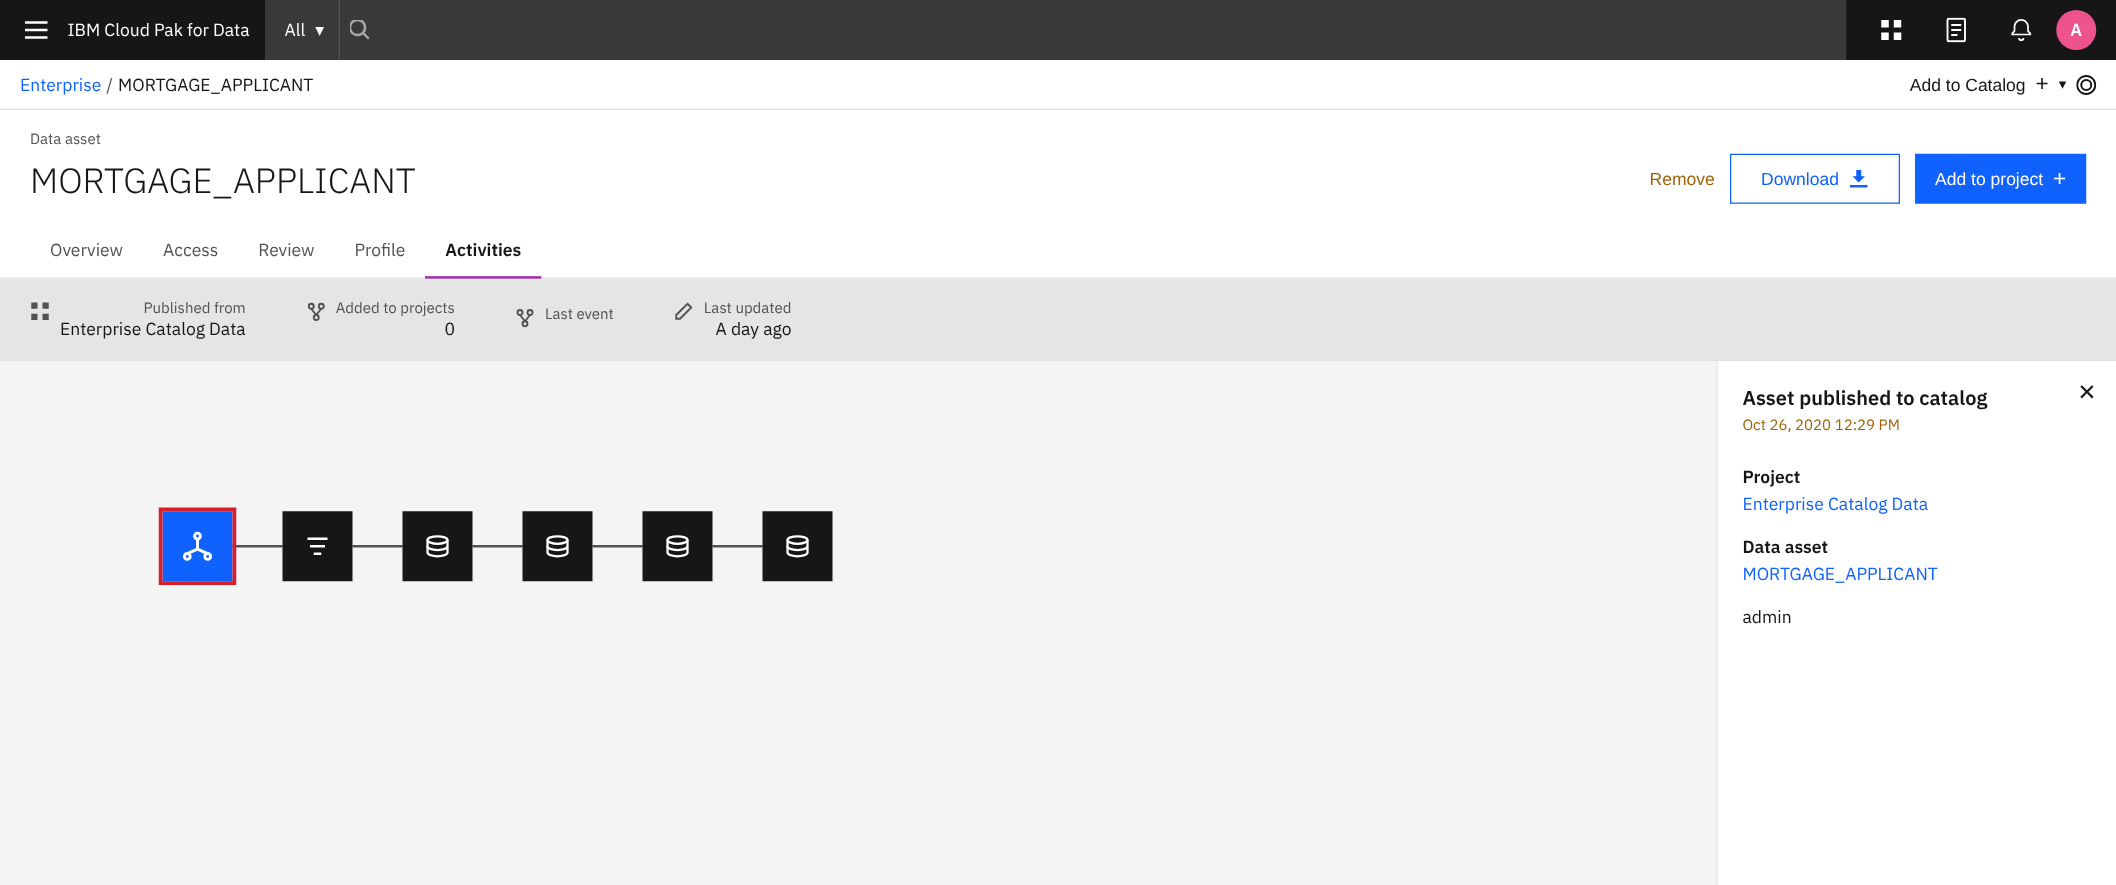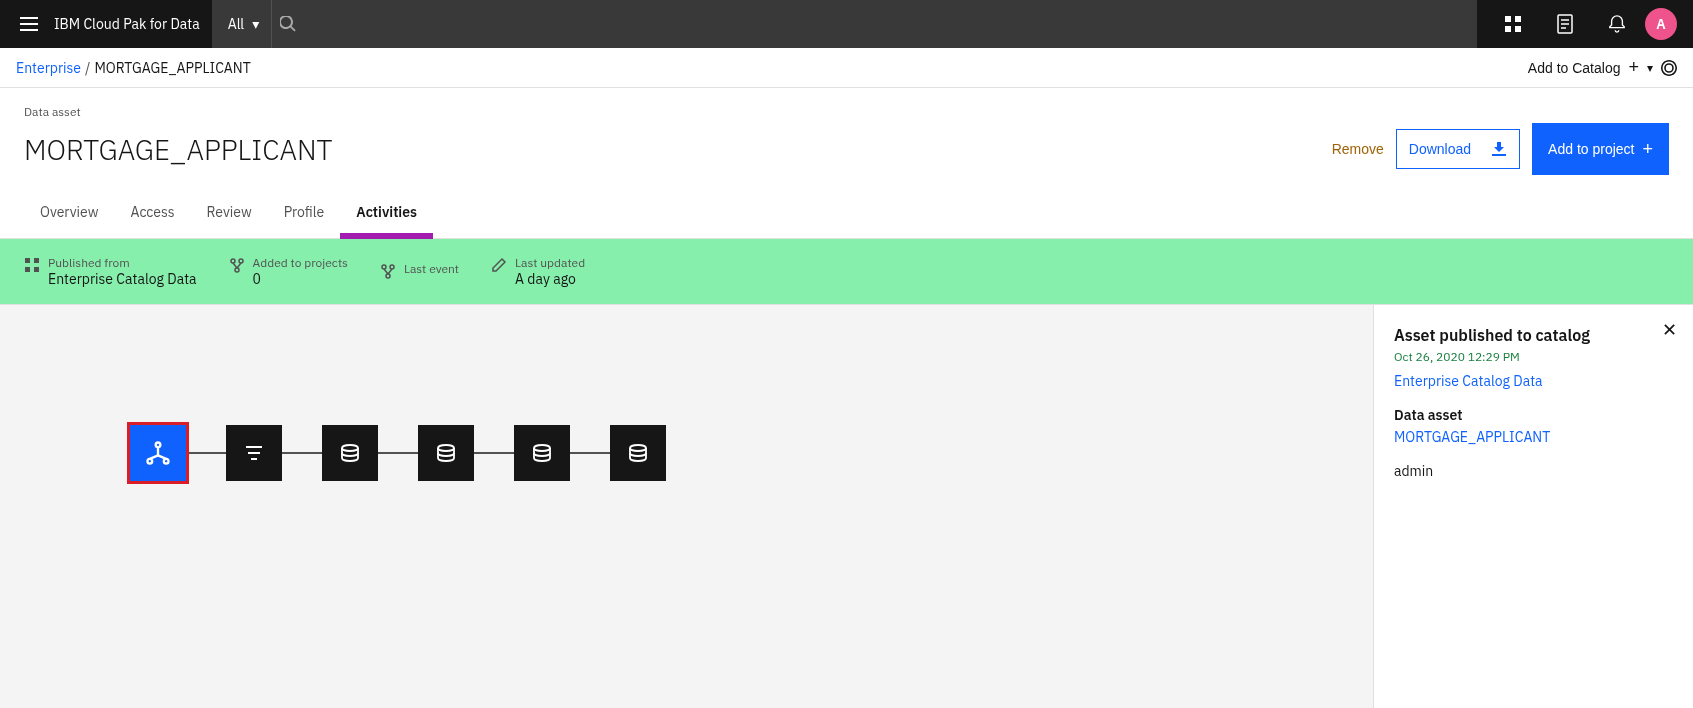--- a/index.html
+++ b/index.html
@@ -190,72 +190,73 @@
     .remove-btn {
       background: none;
       border: none;
       color: #a16207;
       font-size: 14px;
       cursor: pointer;
     }
     .download-btn {
       display: flex;
       align-items: center;
-      gap: 20px;
-      padding: 8px 12px;
+      gap: 8px;
+      padding: 8px 24px;
       border: 1px solid #0f62fe;
       background: #fff;
       color: #0f62fe;
       font-size: 14px;
       cursor: pointer;
       height: 40px;
     }
     .add-to-project-btn {
       display: flex;
       align-items: center;
       gap: 8px;
       padding: 8px 16px;
       border: none;
       background: #0f62fe;
       color: #fff;
       font-size: 14px;
       cursor: pointer;
-      height: 52px;
+      height: 40px;
     }
 
     
     .tabs {
       display: flex;
       border-bottom: 1px solid #e0e0e0;
       background: #fff;
       padding: 0 24px;
     }
     .tab {
       padding: 12px 16px;
       font-size: 14px;
       color: #525252;
       cursor: pointer;
       border-bottom: 2px solid transparent;
       margin-bottom: -1px;
       white-space: nowrap;
     }
     .tab.active {
       color: #161616;
-      border-bottom: 6px solid #a21caf;
+      border-bottom: 2px solid #a21caf;
       font-weight: 600;
     }
 
     
     .stats-bar {
       display: flex;
       align-items: center;
       padding: 16px 24px;
-      background: #86efac;
-      gap: 32px;
+      background: #e5e5e5;
+      gap: 48px;
       border-bottom: 1px solid #e0e0e0;
+      text-align: right;
     }
     .stat-item {
       display: flex;
       align-items: flex-start;
       gap: 8px;
     }
     .stat-icon {
       color: #525252;
       font-size: 16px;
       margin-top: 2px;
@@ -339,22 +340,22 @@
     }
     .panel-event-title {
       font-size: 16px;
       font-weight: 600;
       color: #161616;
       margin-bottom: 4px;
       padding-right: 24px;
     }
     .panel-event-date {
       font-size: 12px;
-      color: #15803d;
-      margin-bottom: 8px;
+      color: #a16207;
+      margin-bottom: 24px;
     }
     .panel-section {
       margin-bottom: 16px;
     }
     .panel-section-label {
       font-size: 14px;
       font-weight: 600;
       color: #161616;
       margin-bottom: 4px;
     }
@@ -588,20 +589,21 @@
         </div>
       </div>
     </div>
 
     <div class="side-panel">
       <button class="side-panel-close">✕</button>
       <div class="panel-event-title">Asset published to catalog</div>
       <div class="panel-event-date">Oct 26, 2020 12:29 PM</div>
 
       <div class="panel-section">
+        <div class="panel-section-label">Project</div>
         <a class="panel-section-link">Enterprise Catalog Data</a>
       </div>
 
       <div class="panel-section">
         <div class="panel-section-label">Data asset</div>
         <a class="panel-section-link">MORTGAGE_APPLICANT</a>
       </div>
 
       <div class="panel-section">
         <div class="panel-section-value">admin</div>

